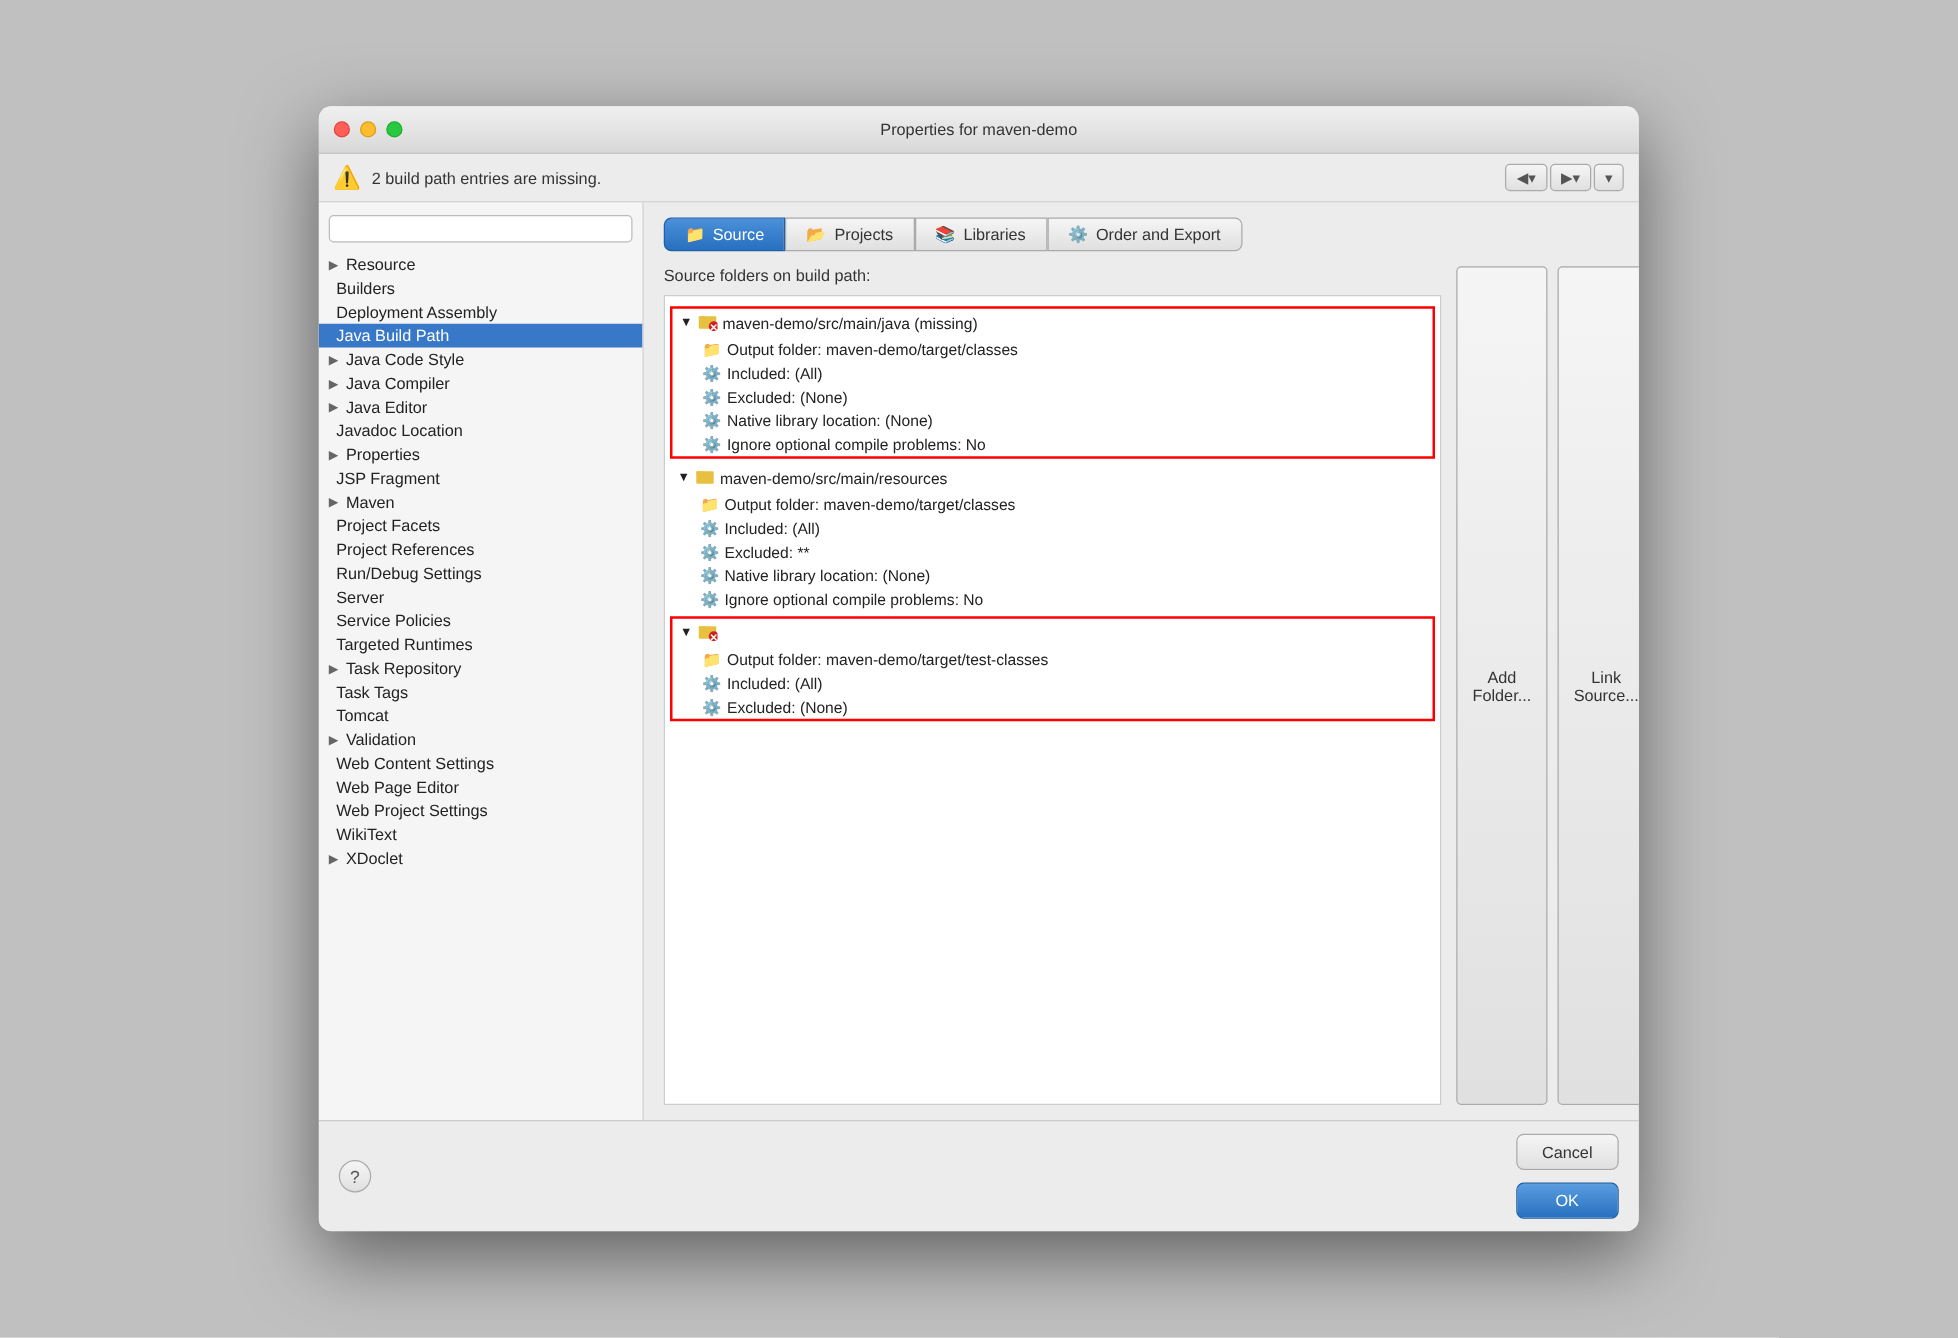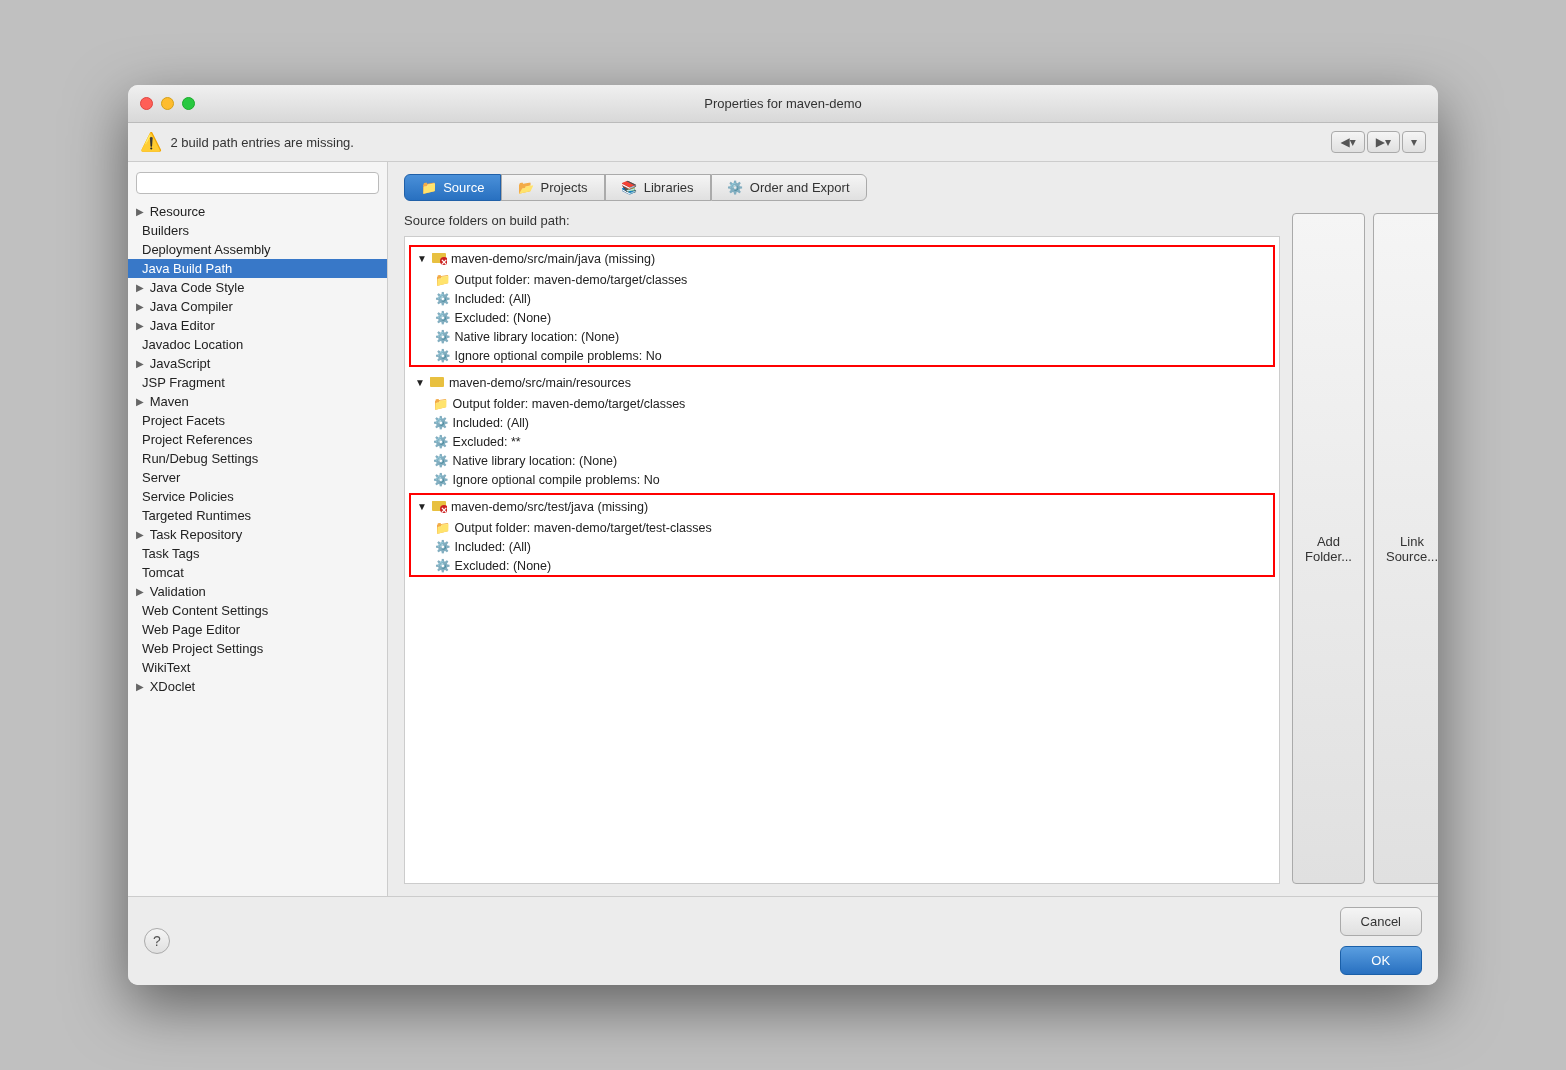--- a/index.html
+++ b/index.html
@@ -6,21 +6,21 @@
     body {
       font-family: -apple-system, BlinkMacSystemFont, "Helvetica Neue", Arial, sans-serif;
       font-size: 13px;
       background: #c0c0c0;
       display: flex;
       justify-content: center;
       align-items: center;
       min-height: 100vh;
     }
     .window {
-      width: 1310px;
+      width: 1056px;
       min-height: 900px;
       background: #ececec;
       border-radius: 10px;
       box-shadow: 0 20px 60px rgba(0,0,0,0.5);
       overflow: hidden;
       display: flex;
       flex-direction: column;
     }
     .titlebar {
       background: linear-gradient(180deg, #f0f0f0, #d8d8d8);
@@ -363,21 +363,21 @@
         </div>
         <div class="sidebar-item has-arrow">
           <span class="arrow">▶</span>
           <span>Java Editor</span>
         </div>
         <div class="sidebar-item">
           <span>Javadoc Location</span>
         </div>
         <div class="sidebar-item has-arrow">
           <span class="arrow">▶</span>
-          <span>JavaScript</span>
+          <span>Properties</span>
         </div>
         <div class="sidebar-item">
           <span>JSP Fragment</span>
         </div>
         <div class="sidebar-item has-arrow">
           <span class="arrow">▶</span>
           <span>Maven</span>
         </div>
         <div class="sidebar-item">
           <span>Project Facets</span>
@@ -527,21 +527,20 @@
                 <div class="tree-row level1">
                   <span style="font-size:10px;">▼</span>
                   <span>
                     <svg width="16" height="16" viewBox="0 0 16 16">
                       <rect x="1" y="4" width="14" height="10" rx="1" fill="#e8c040"></rect>
                       <rect x="1" y="4" width="6" height="2" rx="1" fill="#e8c040"></rect>
                       <circle cx="13" cy="12" r="4" fill="#cc2222"></circle>
                       <text x="13" y="15.5" text-anchor="middle" font-size="8" fill="white" font-weight="bold">✕</text>
                     </svg>
                   </span>
-                  <span class="tree-text">maven-demo/src/test/java (missing)</span>
                 </div>
                 <div class="tree-row level2">
                   <span>📁</span>
                   <span class="tree-text">Output folder: maven-demo/target/test-classes</span>
                 </div>
                 <div class="tree-row level2">
                   <span>⚙️</span>
                   <span class="tree-text">Included: (All)</span>
                 </div>
                 <div class="tree-row level2">

